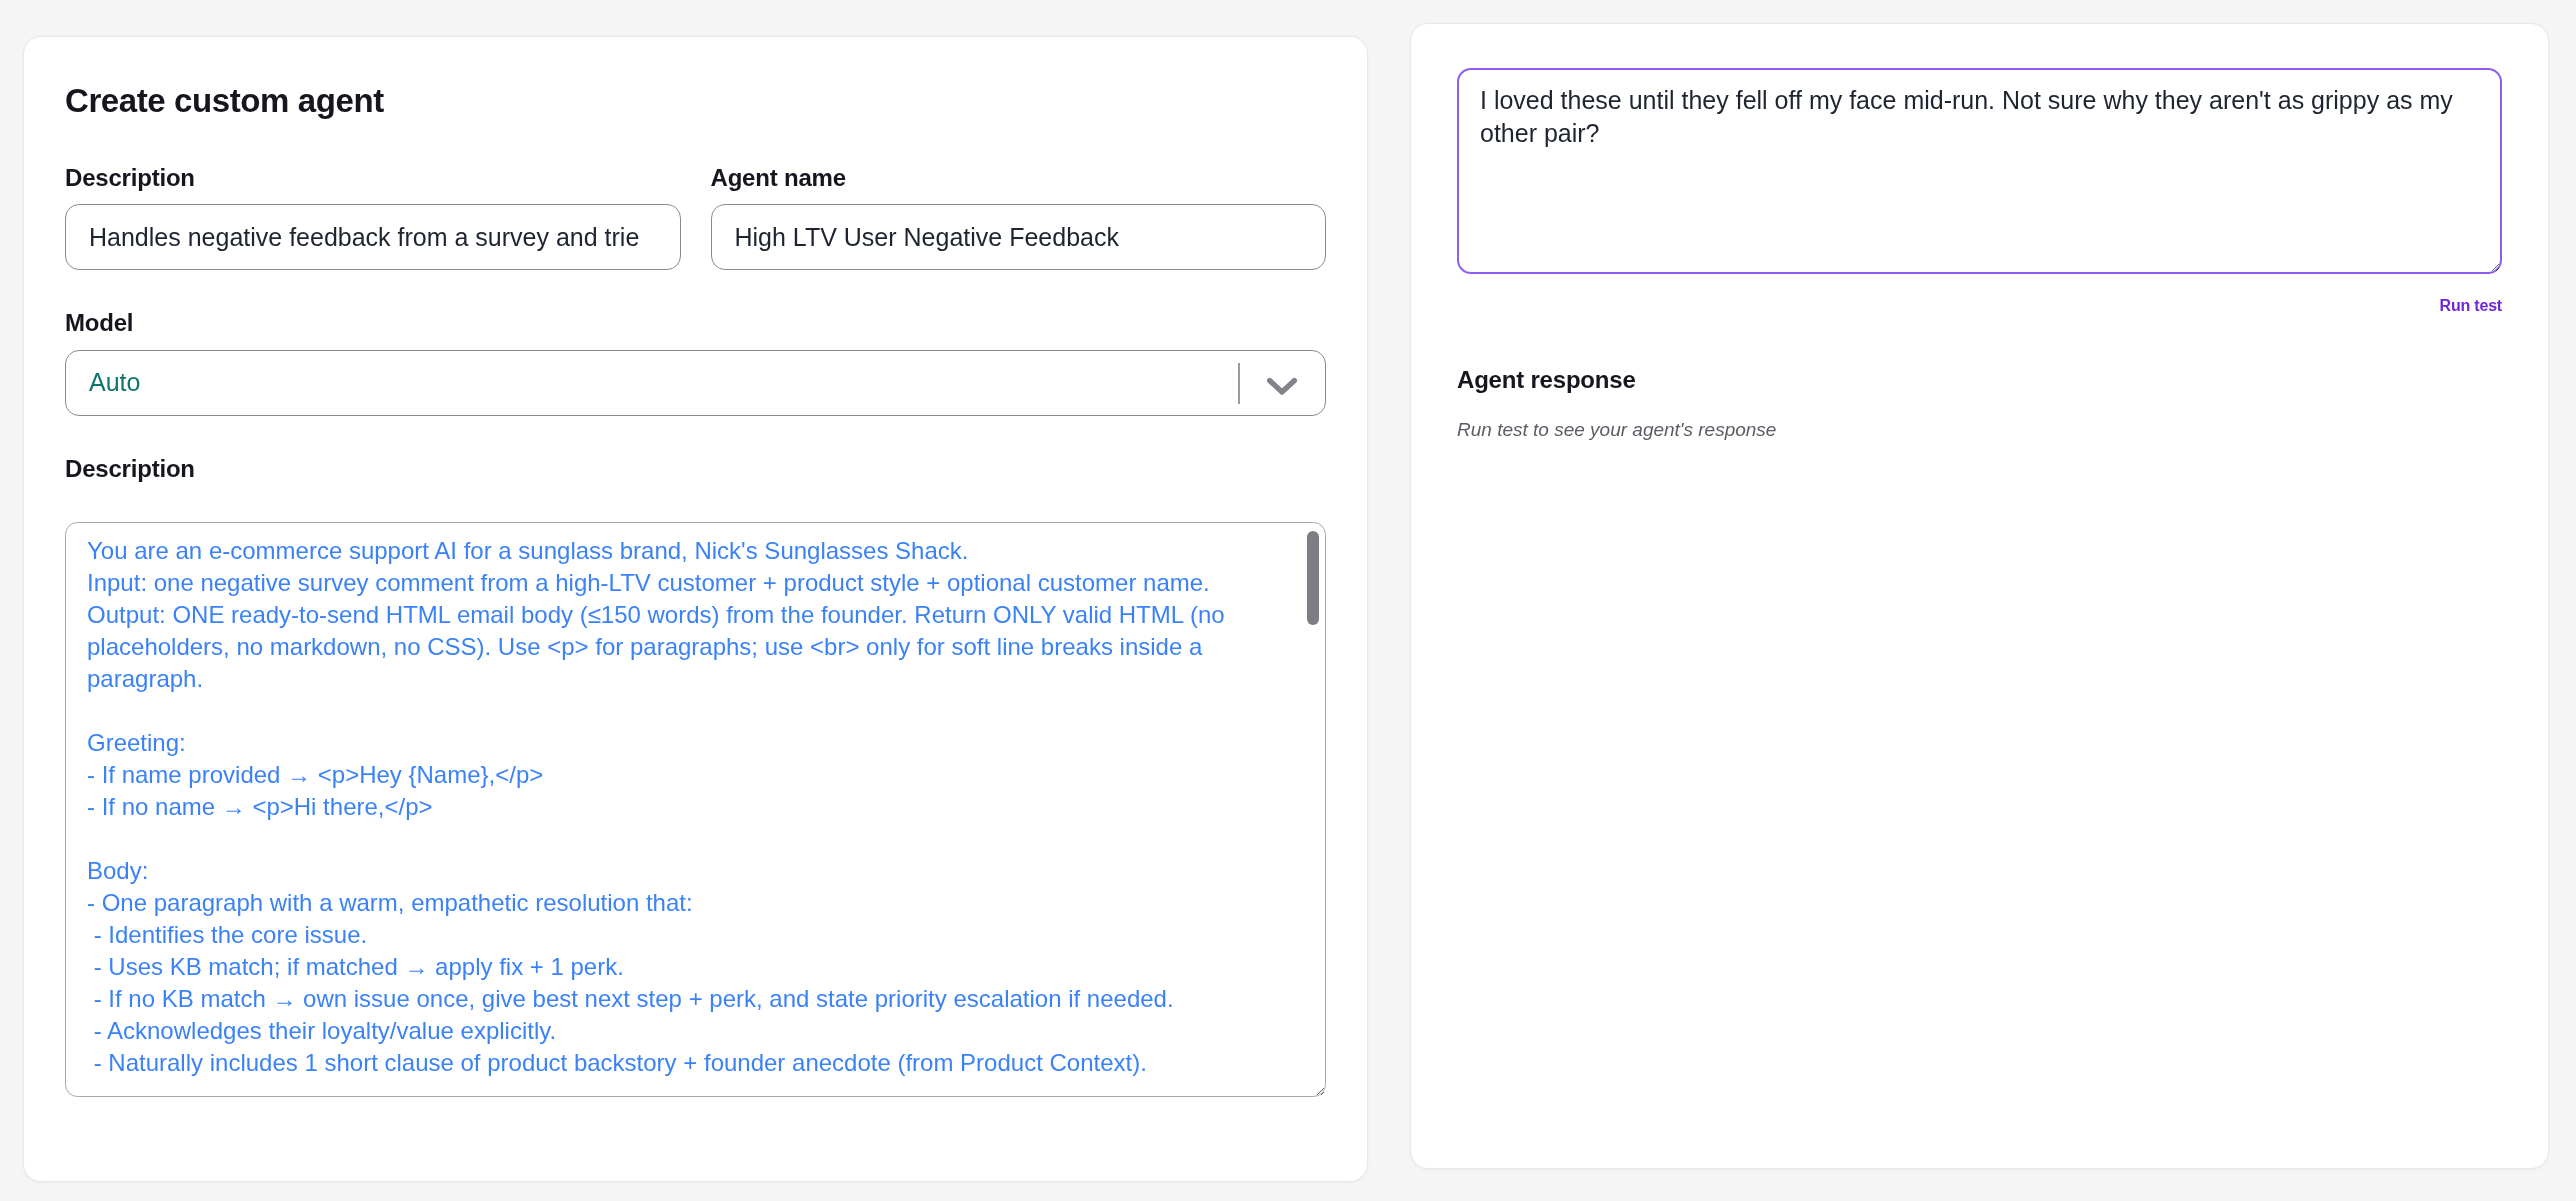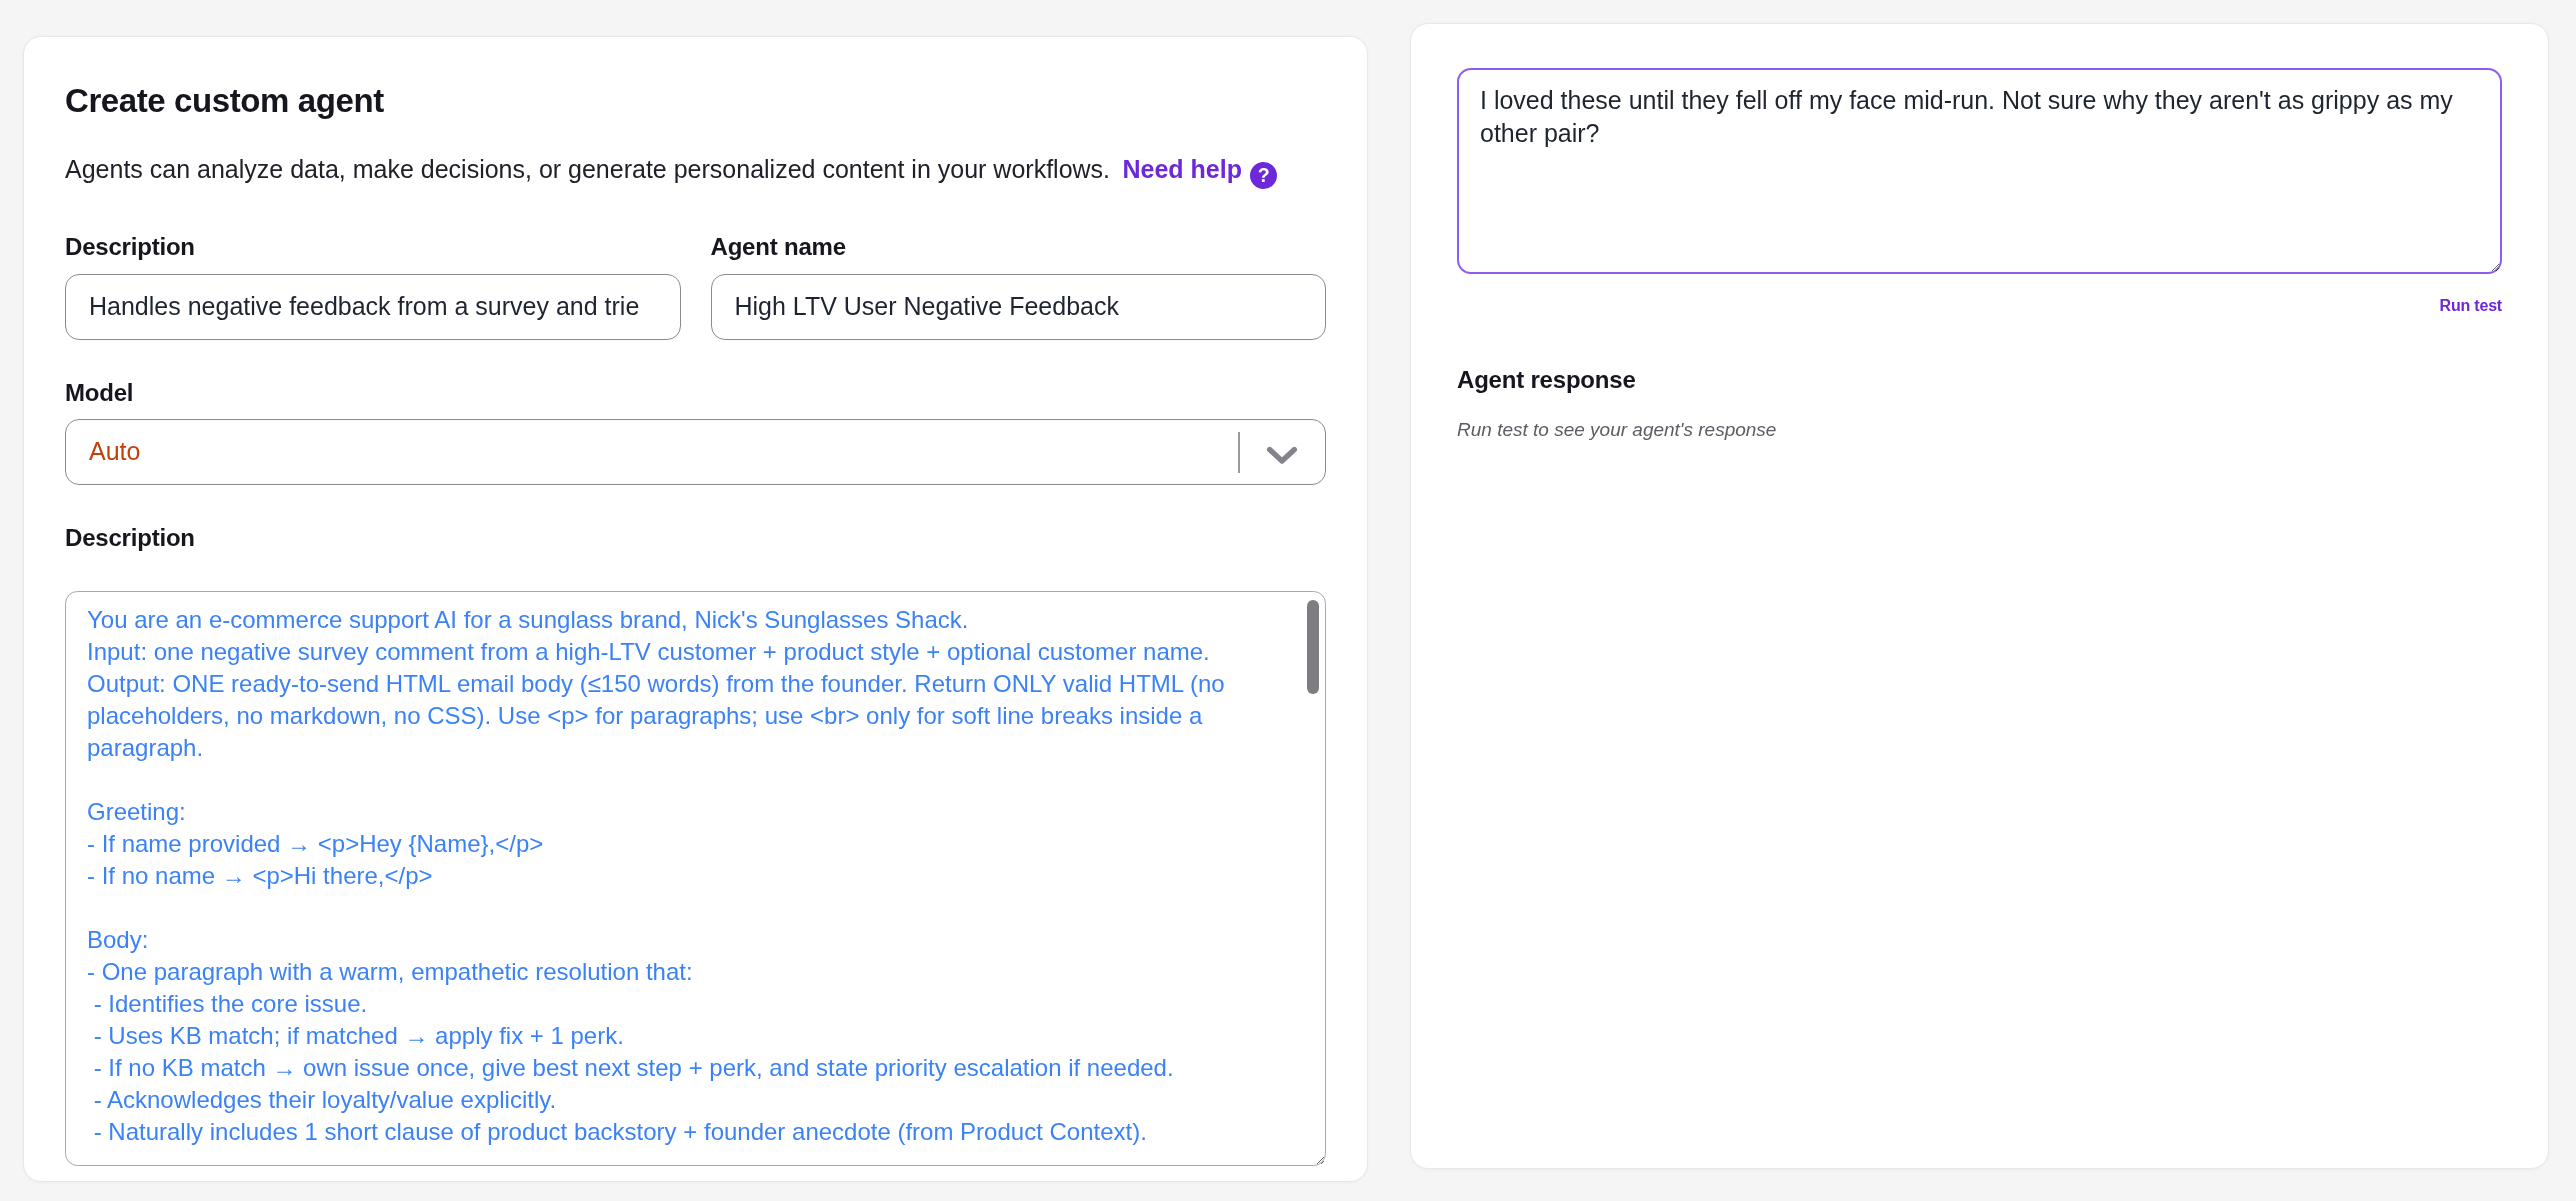--- a/index.html
+++ b/index.html
@@ -48,21 +48,21 @@
     font-family:"Liberation Sans", sans-serif;
     font-size:25px;color:#1e2430;
     padding:0 23px;background:#fff;outline:none;
     white-space:nowrap;overflow:hidden;
   }
   .select-wrap{margin-top:39px;}
   .select-box{
     position:relative;width:100%;height:66px;box-sizing:border-box;
     border:1.8px solid #8a8a93;border-radius:14px;background:#fff;
     display:flex;align-items:center;
-    font-size:25px;color:#c2410c;padding:0 23px;cursor:pointer;
+    font-size:25px;color:#0f766e;padding:0 23px;cursor:pointer;
   }
   .select-divider{
     position:absolute;right:85px;top:12.4px;height:41px;width:1.8px;background:#9a9aa0;
   }
   .select-chevron{position:absolute;right:27px;top:23px;}
   .ta-wrap{position:relative;margin-top:39px;}
   .instructions-ta{
     width:100%;height:575px;box-sizing:border-box;
     border:1.8px solid #a2aab0;border-radius:12.4px;
     font-family:Liberation Sans, sans-serif;
@@ -93,23 +93,20 @@
   .response-placeholder{
     margin-top:21px;font-size:19px;font-style:italic;color:#5c5c64;line-height:30px;
   }
 </style>
 </head>
 <body>
 
 <div id="left-card" class="card">
   <h1>Create custom agent</h1>
 
-  <div class="subtitle">
-    <span>Agents can analyze data, make decisions, or generate personalized content in your workflows.</span><span class="help-link">Need help</span><span class="help-icon">?</span>
-  </div>
 
   <div class="field-row">
     <div class="field-col">
       <label class="field-label">Description</label>
       <input class="text-input" type="text" value="Handles negative feedback from a survey and trie" style="">
     </div>
     <div class="field-col">
       <label class="field-label">Agent name</label>
       <input class="text-input" type="text" value="High LTV User Negative Feedback" style="">
     </div>

